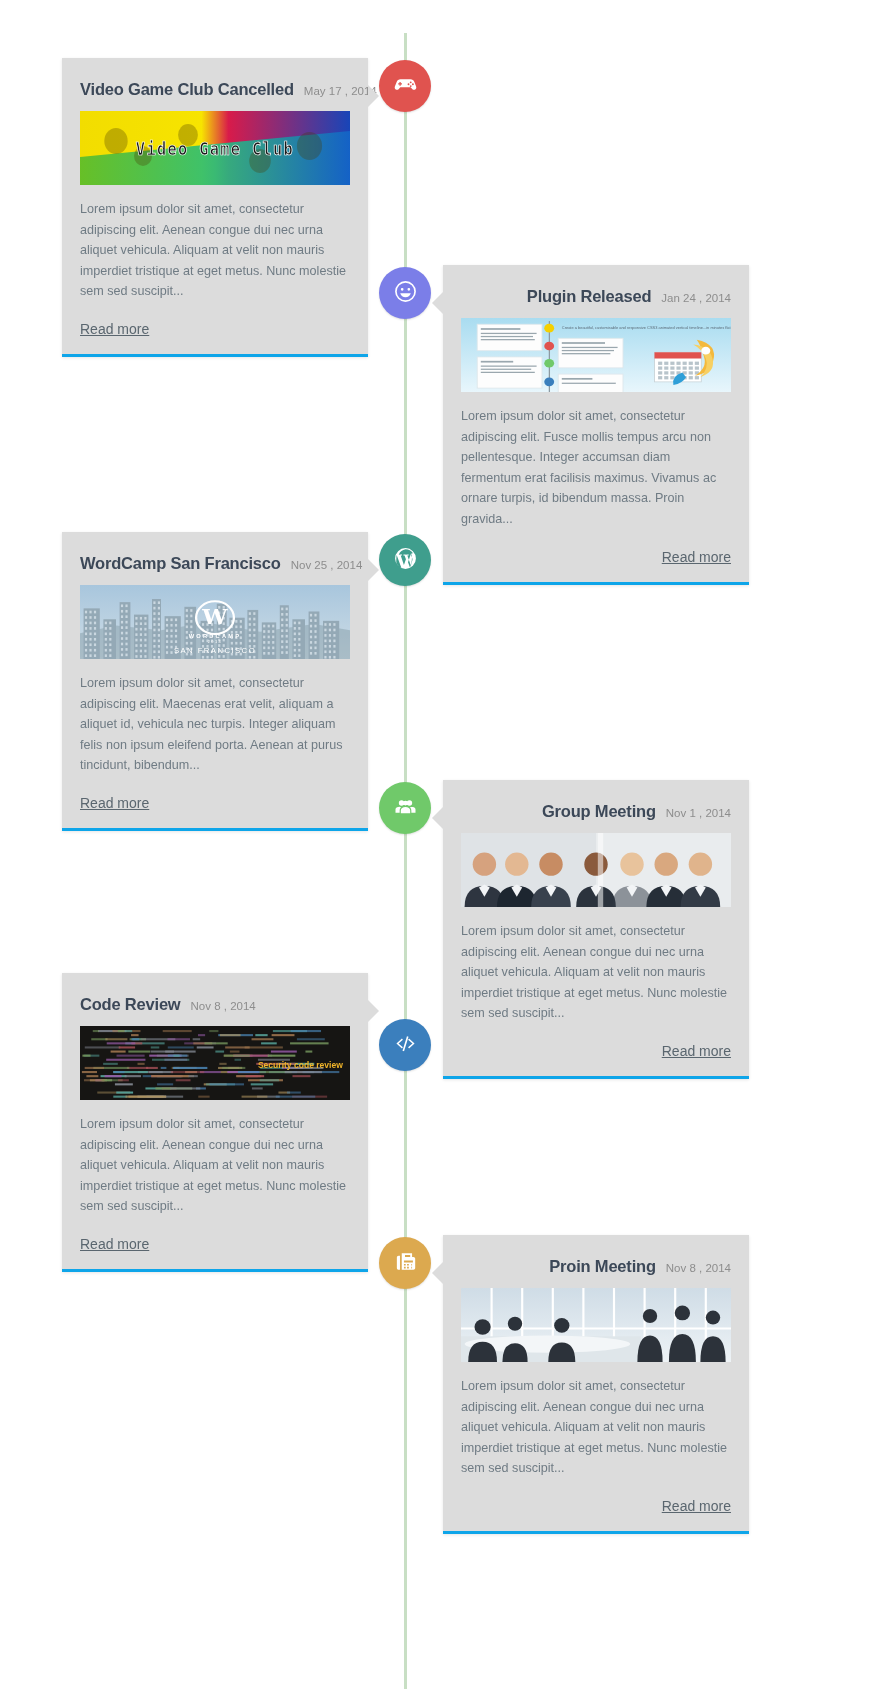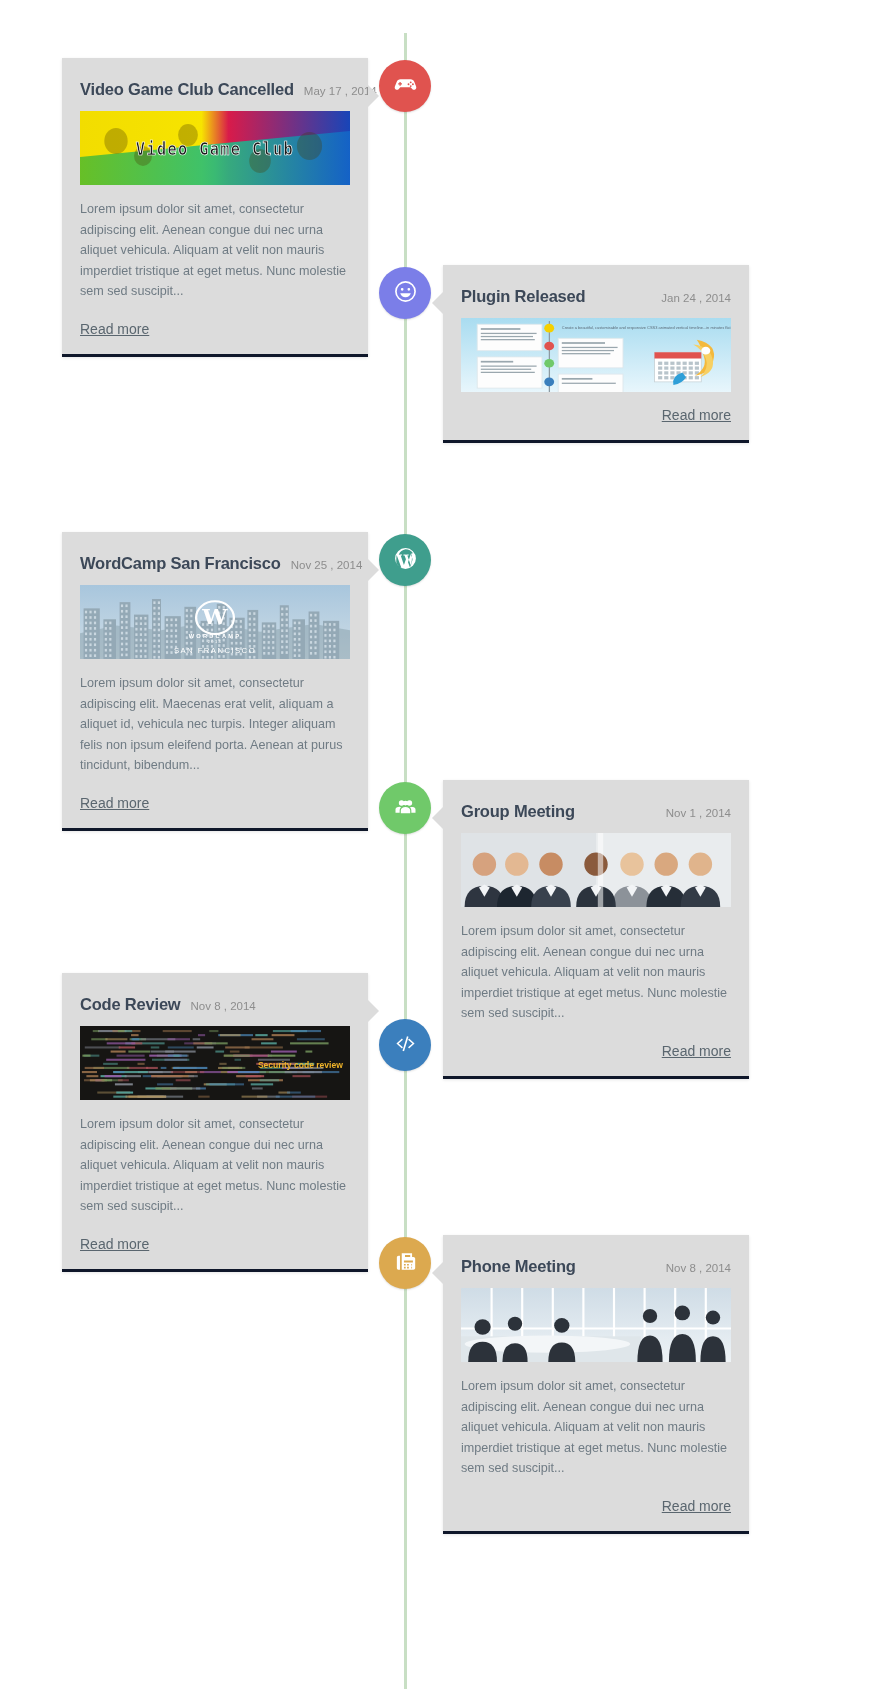--- a/index.html
+++ b/index.html
@@ -24,21 +24,21 @@
     width: 3px;
     height: 1656px;
     background: #c8dfc4;
   }
 
   
   .card {
     position: absolute;
     width: 306px;
     background: #dcdcdc;
-    border-bottom: 3px solid #0f172a;
+    border-bottom: 3px solid #0ea5e9;
     box-shadow: 0 1px 3px rgba(0,0,0,0.10);
     padding: 22px 18px 16px 18px;
   }
   .card.left  { left: 62px; }
   .card.right { left: 443px; }
 
   
   .notch {
     position: absolute;
     top: 27px;
@@ -48,21 +48,21 @@
   }
   .card.left .notch  { right: -11px; border-left: 11px solid #dcdcdc; }
   .card.right .notch { left: -11px;  border-right: 11px solid #dcdcdc; }
 
   .card-head {
     display: flex;
     align-items: baseline;
     margin-bottom: 12px;
     white-space: nowrap;
   }
-  .card.right .card-head { justify-content: space-between; }
+  .card.right .card-head { justify-content: flex-end; }
   .card-title {
     font-size: 16.5px;
     font-weight: bold;
     color: #3c4858;
     letter-spacing: -0.2px;
   }
   .card-date {
     font-size: 11.5px;
     color: #8d8d8d;
     margin-left: 10px;
@@ -229,20 +229,21 @@
               <rect x="246.2" y="74.6" width="4.6" height="4.2"></rect>
               <rect x="253" y="74.6" width="4.6" height="4.2"></rect>
               <rect x="259.8" y="74.6" width="4.6" height="4.2"></rect>
             </g>
             <path d="M262 28 q24 6 18 28 q-4 16 -20 18 q14 -10 10 -24 q-3 -14 -8 -22z" fill="#f4b93c"></path>
             <path d="M258 34 q20 2 22 22 q1 14 -14 20 q10 -12 6 -24 q-4 -12 -14 -18z" fill="#f7d063"></path>
             <path d="M246 70 q-12 4 -10 16 q10 -2 14 -10z" fill="#2f9fd8"></path>
             <circle cx="272" cy="42" r="5" fill="#ffffff"></circle>
           </svg>
         </div>
+        <p class="card-body">Lorem ipsum dolor sit amet, consectetur adipiscing elit. Fusce mollis tempus arcu non pellentesque. Integer accumsan diam fermentum erat facilisis maximus. Vivamus ac ornare turpis, id bibendum massa. Proin gravida...</p>
         <div class="readmore-row"><span class="readmore">Read more</span></div>
       </div>
       <div class="badge" style="top: 267px; background: rgb(123, 126, 232);">
         <span><svg viewBox="0 0 24 24">
             <path d="M12 2a10 10 0 1 0 0 20 10 10 0 0 0 0-20zm0 1.6a8.4 8.4 0 1 1 0 16.8 8.4 8.4 0 0 1 0-16.8zM8.8 8.6a1.3 1.3 0 1 0 0 2.6 1.3 1.3 0 0 0 0-2.6zm6.4 0a1.3 1.3 0 1 0 0 2.6 1.3 1.3 0 0 0 0-2.6zM6.9 13.6c.8 2.4 2.7 3.9 5.1 3.9s4.3-1.5 5.1-3.9H6.9z"></path>
           </svg></span>
       </div>
       <div class="card left" style="top: 532px;">
         <span class="notch"></span>
         <div class="card-head">
@@ -819,21 +820,21 @@
         <div class="readmore-row"><span class="readmore">Read more</span></div>
       </div>
       <div class="badge" style="top: 1019px; background: rgb(59, 127, 189);">
         <span><svg viewBox="0 0 24 24">
             <path d="M8.6 16.9 3.3 12l5.3-4.9.9 1.2L5.3 12l4.2 3.7-.9 1.2zM15.4 16.9l-.9-1.2L18.7 12l-4.2-3.7.9-1.2L20.7 12l-5.3 4.9zM10.6 19.4l-1.5-.4 4.3-14 1.5.4-4.3 14z"></path>
           </svg></span>
       </div>
       <div class="card right" style="top: 1235px;">
         <span class="notch"></span>
         <div class="card-head">
-          <span class="card-title">Phone Meeting</span>
+          <span class="card-title">Proin Meeting</span>
           <span class="card-date">Nov 8 , 2014</span>
         </div>
         <div class="thumb">
           <svg viewBox="0 0 300 95" preserveAspectRatio="none">
             <defs>
               <linearGradient id="win" x1="0" y1="0" x2="0" y2="1">
                 <stop offset="0" stop-color="#cfdce6"></stop>
                 <stop offset="1" stop-color="#eef3f6"></stop>
               </linearGradient>
             </defs>

